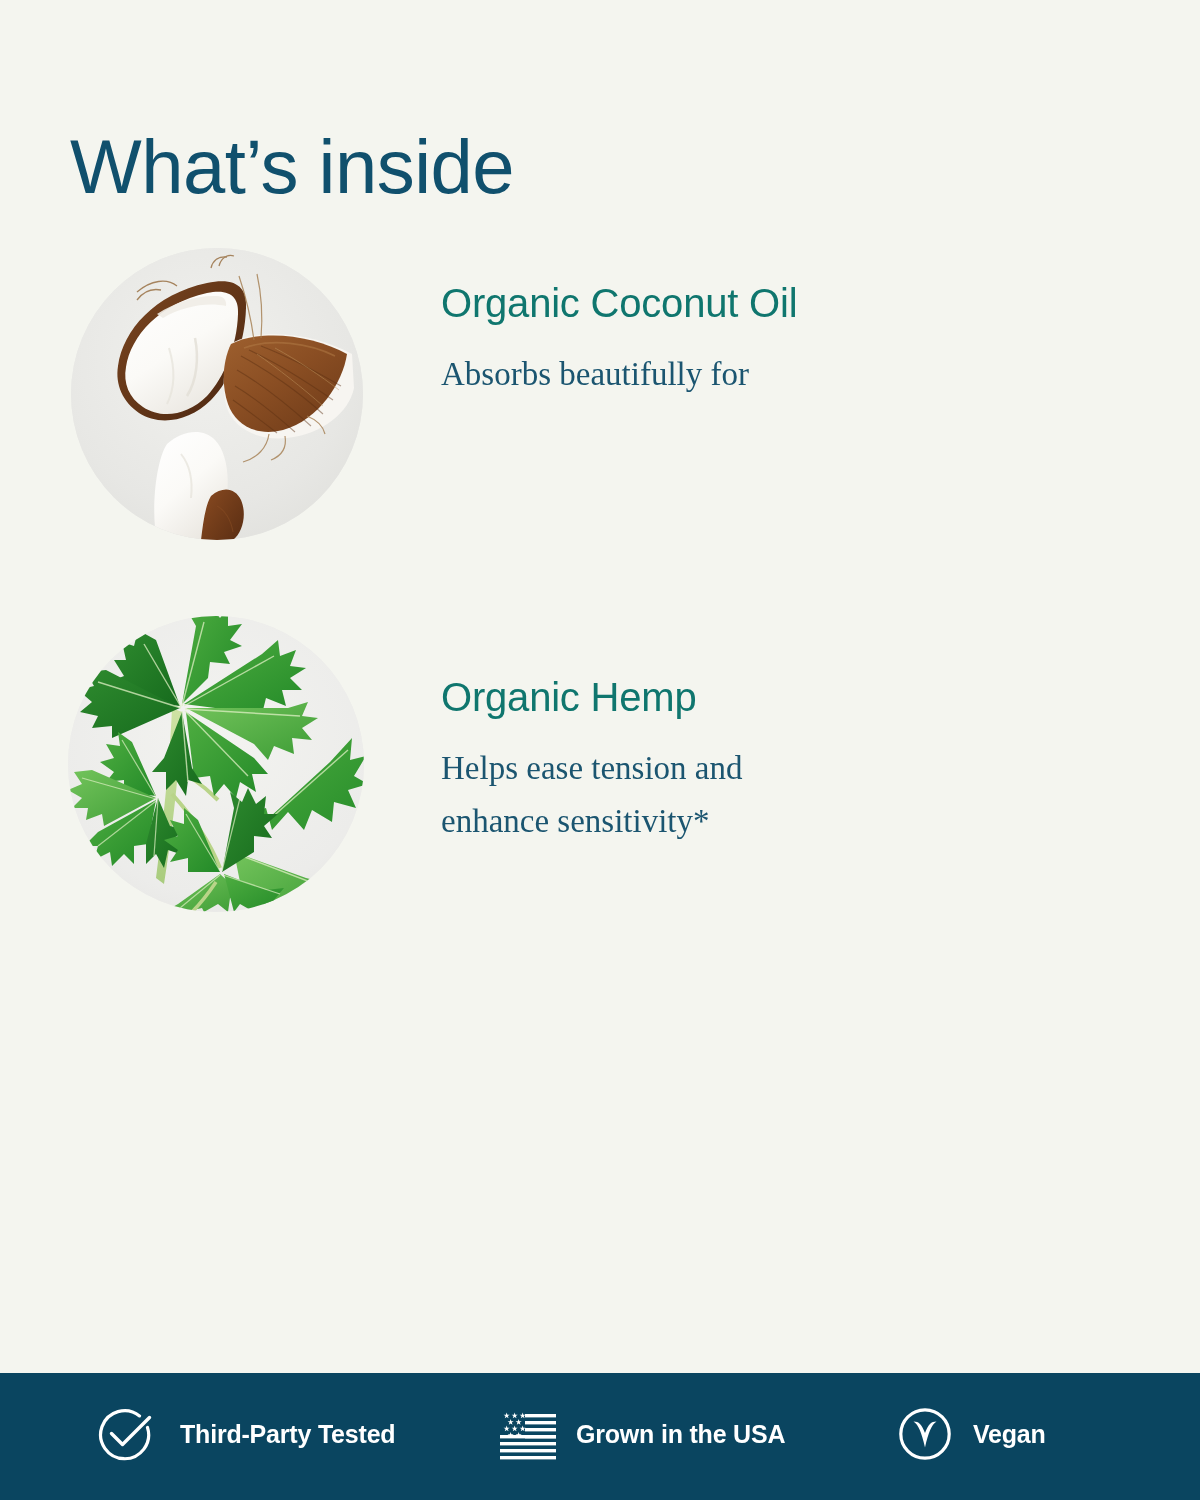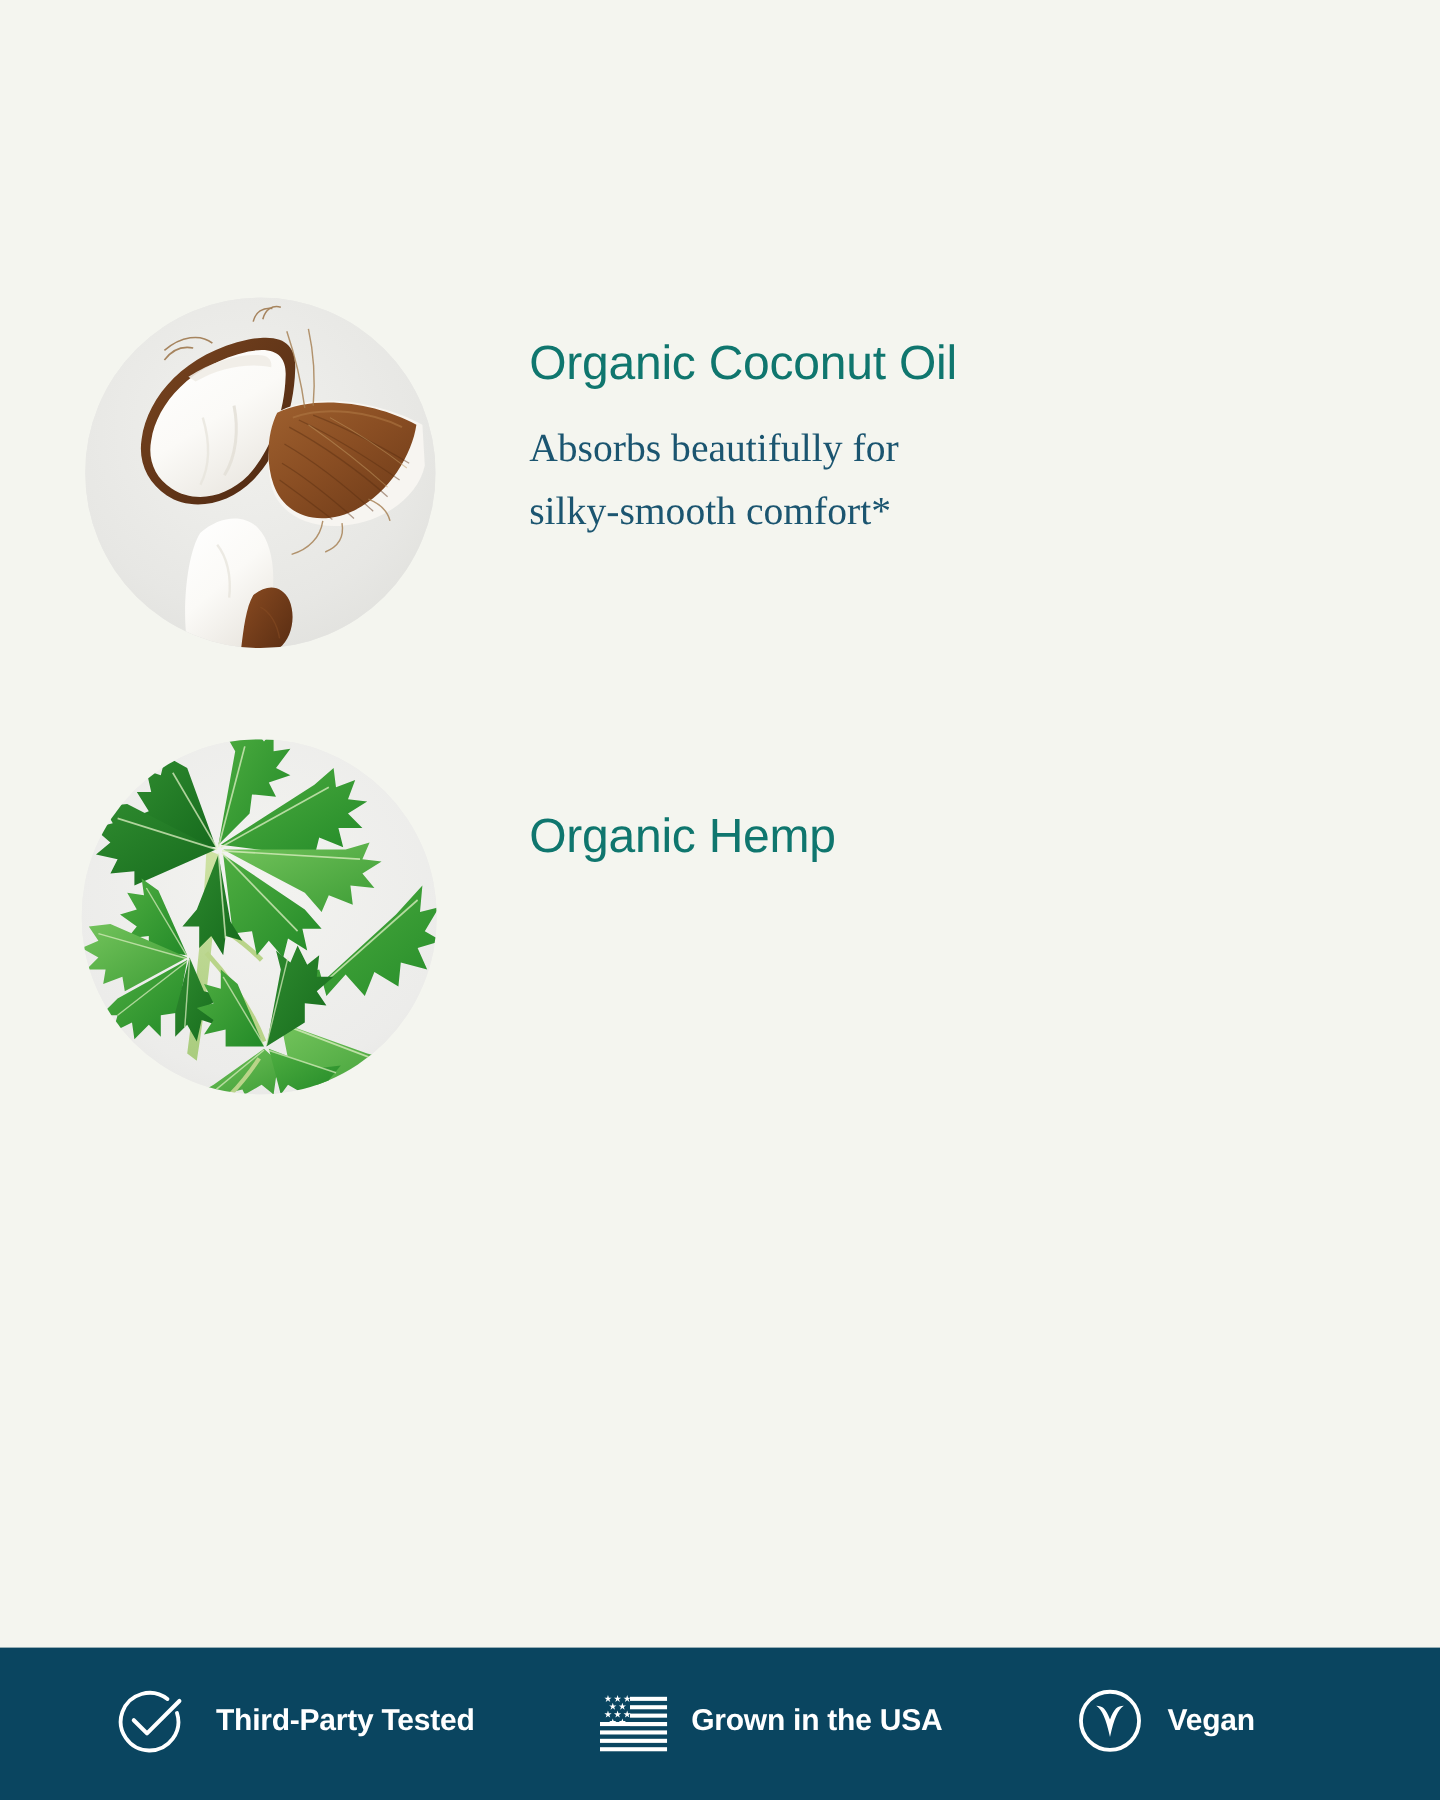--- a/index.html
+++ b/index.html
@@ -143,20 +143,21 @@
     white-space: nowrap;
   }
   .badge-1 .badge-label { margin-left: 20px; }
   .badge-2 .badge-label { margin-left: 20px; }
 </style>
 </head>
 <body>
 
 <div id="page">
 
+  <h1 class="page-title">What’s inside</h1>
 
   <div class="ingredient ingredient-1">
 
     <div class="ingredient-media">
       <svg viewBox="0 0 292 292" xmlns="http://www.w3.org/2000/svg">
         <defs>
           <radialGradient id="cocoBg" cx="45%" cy="38%" r="78%">
             <stop offset="0%" stop-color="#f1f1ee"></stop>
             <stop offset="65%" stop-color="#e7e7e4"></stop>
             <stop offset="100%" stop-color="#dededa"></stop>
@@ -241,21 +242,20 @@
           <path d="M146 258 C154 262 160 272 162 284" stroke="#8a4e23" stroke-width="1.2" fill="none" opacity="0.5"></path>
           <path d="M110 206 C118 216 122 232 120 250" stroke="#e6e2da" stroke-width="2" fill="none" opacity="0.7"></path>
         </g>
       </svg>
     </div>
 
     <div class="ingredient-text">
       <div class="ingredient-title">Organic Coconut Oil</div>
       <p class="ingredient-desc">
         <span class="line">Absorbs beautifully for</span>
-        <span class="line">silky-smooth comfort*</span>
       </p>
     </div>
   </div>
 
   <div class="ingredient ingredient-2">
 
     <div class="ingredient-media">
       <svg viewBox="0 0 296 296" xmlns="http://www.w3.org/2000/svg">
         <defs>
           <radialGradient id="hempBg" cx="50%" cy="40%" r="78%">
@@ -347,20 +347,24 @@
               <path d="M154 255 L172 182"></path>
             <path d="M152 259 L112 292"></path>
               <path d="M155 259 L212 278"></path>
           </g>
         </g>
       </svg>
     </div>
 
     <div class="ingredient-text">
       <div class="ingredient-title">Organic Hemp</div>
+      <p class="ingredient-desc">
+        <span class="line">Helps ease tension and</span>
+        <span class="line">enhance sensitivity*</span>
+      </p>
     </div>
   </div>
 
   <div class="footer-bar">
     <div class="badges">
 
       <div class="badge badge-0">
         <span class="badge-icon">
           <svg viewBox="0 0 56 56" xmlns="http://www.w3.org/2000/svg">
             <path d="M49.5 21.5 A24 24 0 1 1 41.5 9.9" fill="none" stroke="#ffffff" stroke-width="3.2" stroke-linecap="round"></path>

